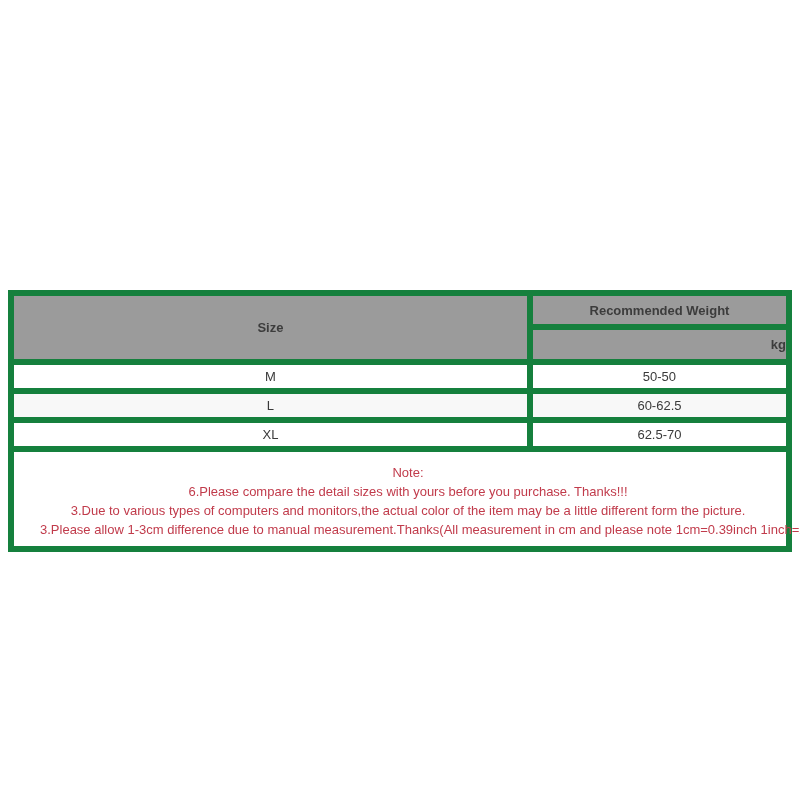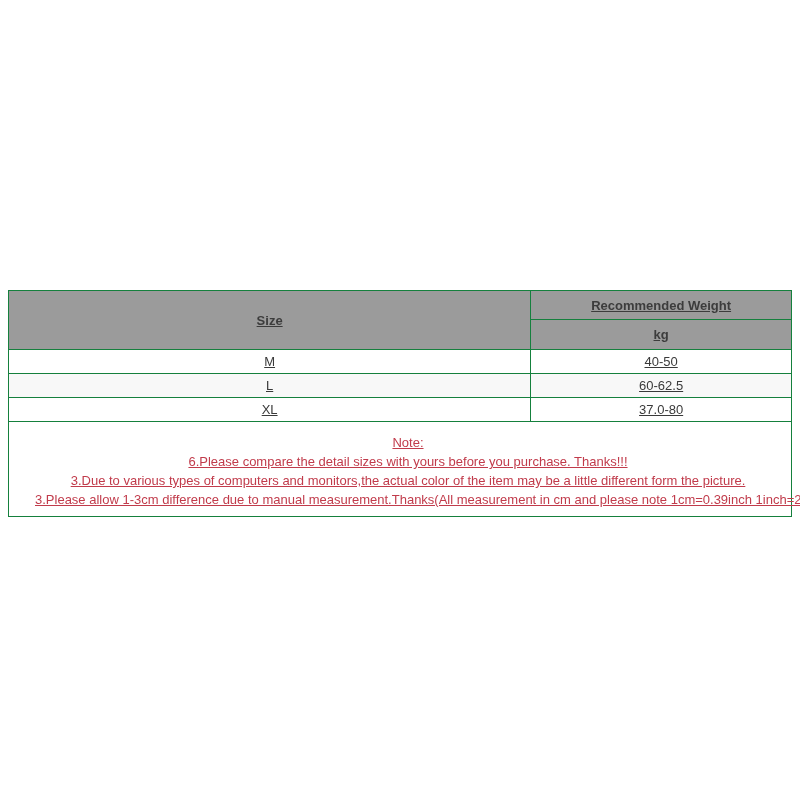--- a/index.html
+++ b/index.html
@@ -18,36 +18,35 @@
   table.size-chart {
     position: absolute;
     left: 8px;
     top: 290px;
     width: 784px;
     border-collapse: collapse;
     table-layout: fixed;
   }
   table.size-chart th,
   table.size-chart td {
-    border: 1px solid #15803d;
+    border: 6px solid #15803d;
     text-align: center;
     vertical-align: middle;
     font-size: 13px;
     padding: 0;
-    text-decoration: underline;
   }
   col.size-col   { width: 66.7%; }
   col.weight-col { width: 33.3%; }
   thead th {
     background: #9b9b9b;
     color: #3c3c3c;
     font-weight: bold;
   }
   tr.hdr-top th { height: 28px; }
-  tr.hdr-sub th { height: 29px; }
+  tr.hdr-sub th { height: 29px; text-align: right; }
   tbody tr.data-row td {
     height: 23px;
     color: #3a3a3a;
     background: #ffffff;
   }
   tbody tr.data-row.alt td {
     background: #f8f8f8;
   }
   tr.note-row td {
     background: #ffffff;
@@ -75,29 +74,29 @@
         <th rowspan="2">Size</th>
         <th>Recommended Weight</th>
       </tr>
       <tr class="hdr-sub">
         <th>kg</th>
       </tr>
     </thead>
     <tbody>
       <tr class="data-row">
         <td>M</td>
-        <td>40-50</td>
+        <td>50-50</td>
       </tr>
       <tr class="data-row alt">
         <td>L</td>
         <td>60-62.5</td>
       </tr>
       <tr class="data-row">
         <td>XL</td>
-        <td>37.0-80</td>
+        <td>62.5-70</td>
       </tr>
       <tr class="note-row">
         <td colspan="2">
           <div class="note-line">Note:</div>
           <div class="note-line">6.Please compare the detail sizes with yours before you purchase. Thanks!!!</div>
           <div class="note-line">3.Due to various types of computers and monitors,the actual color of the item may be a little different form the picture.</div>
           <div class="note-line">3.Please allow 1-3cm difference due to manual measurement.Thanks(All measurement in cm and please note 1cm=0.39inch 1inch=2.54cm)</div>
         </td>
       </tr>
     </tbody>

